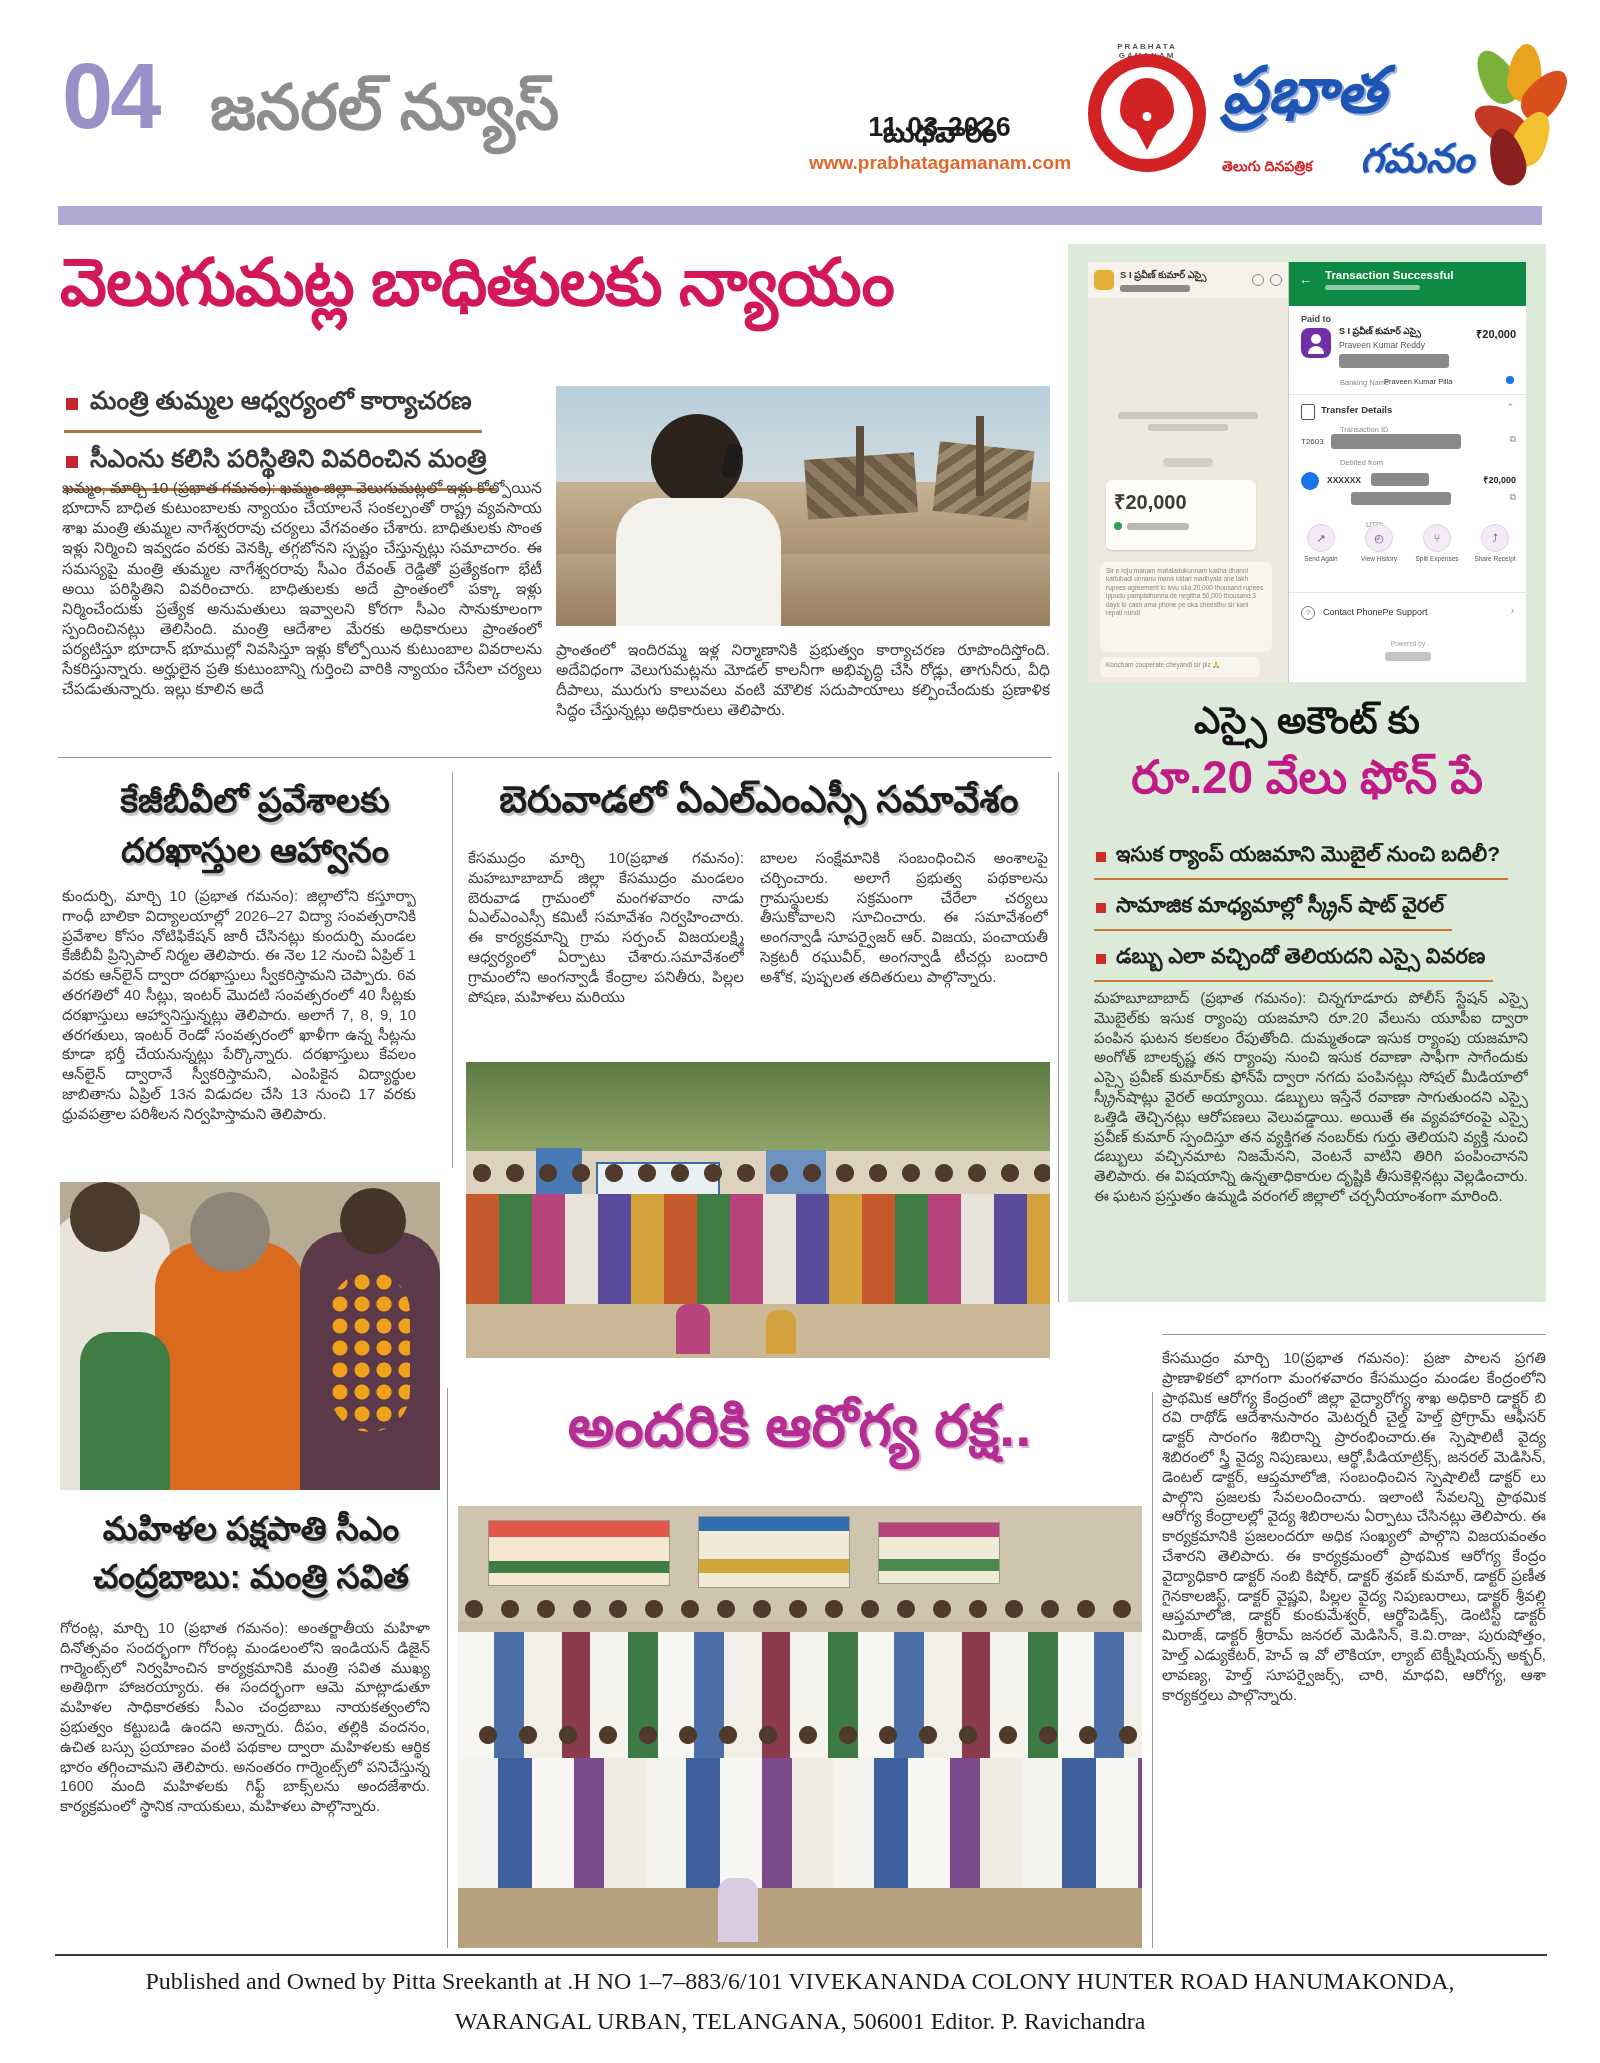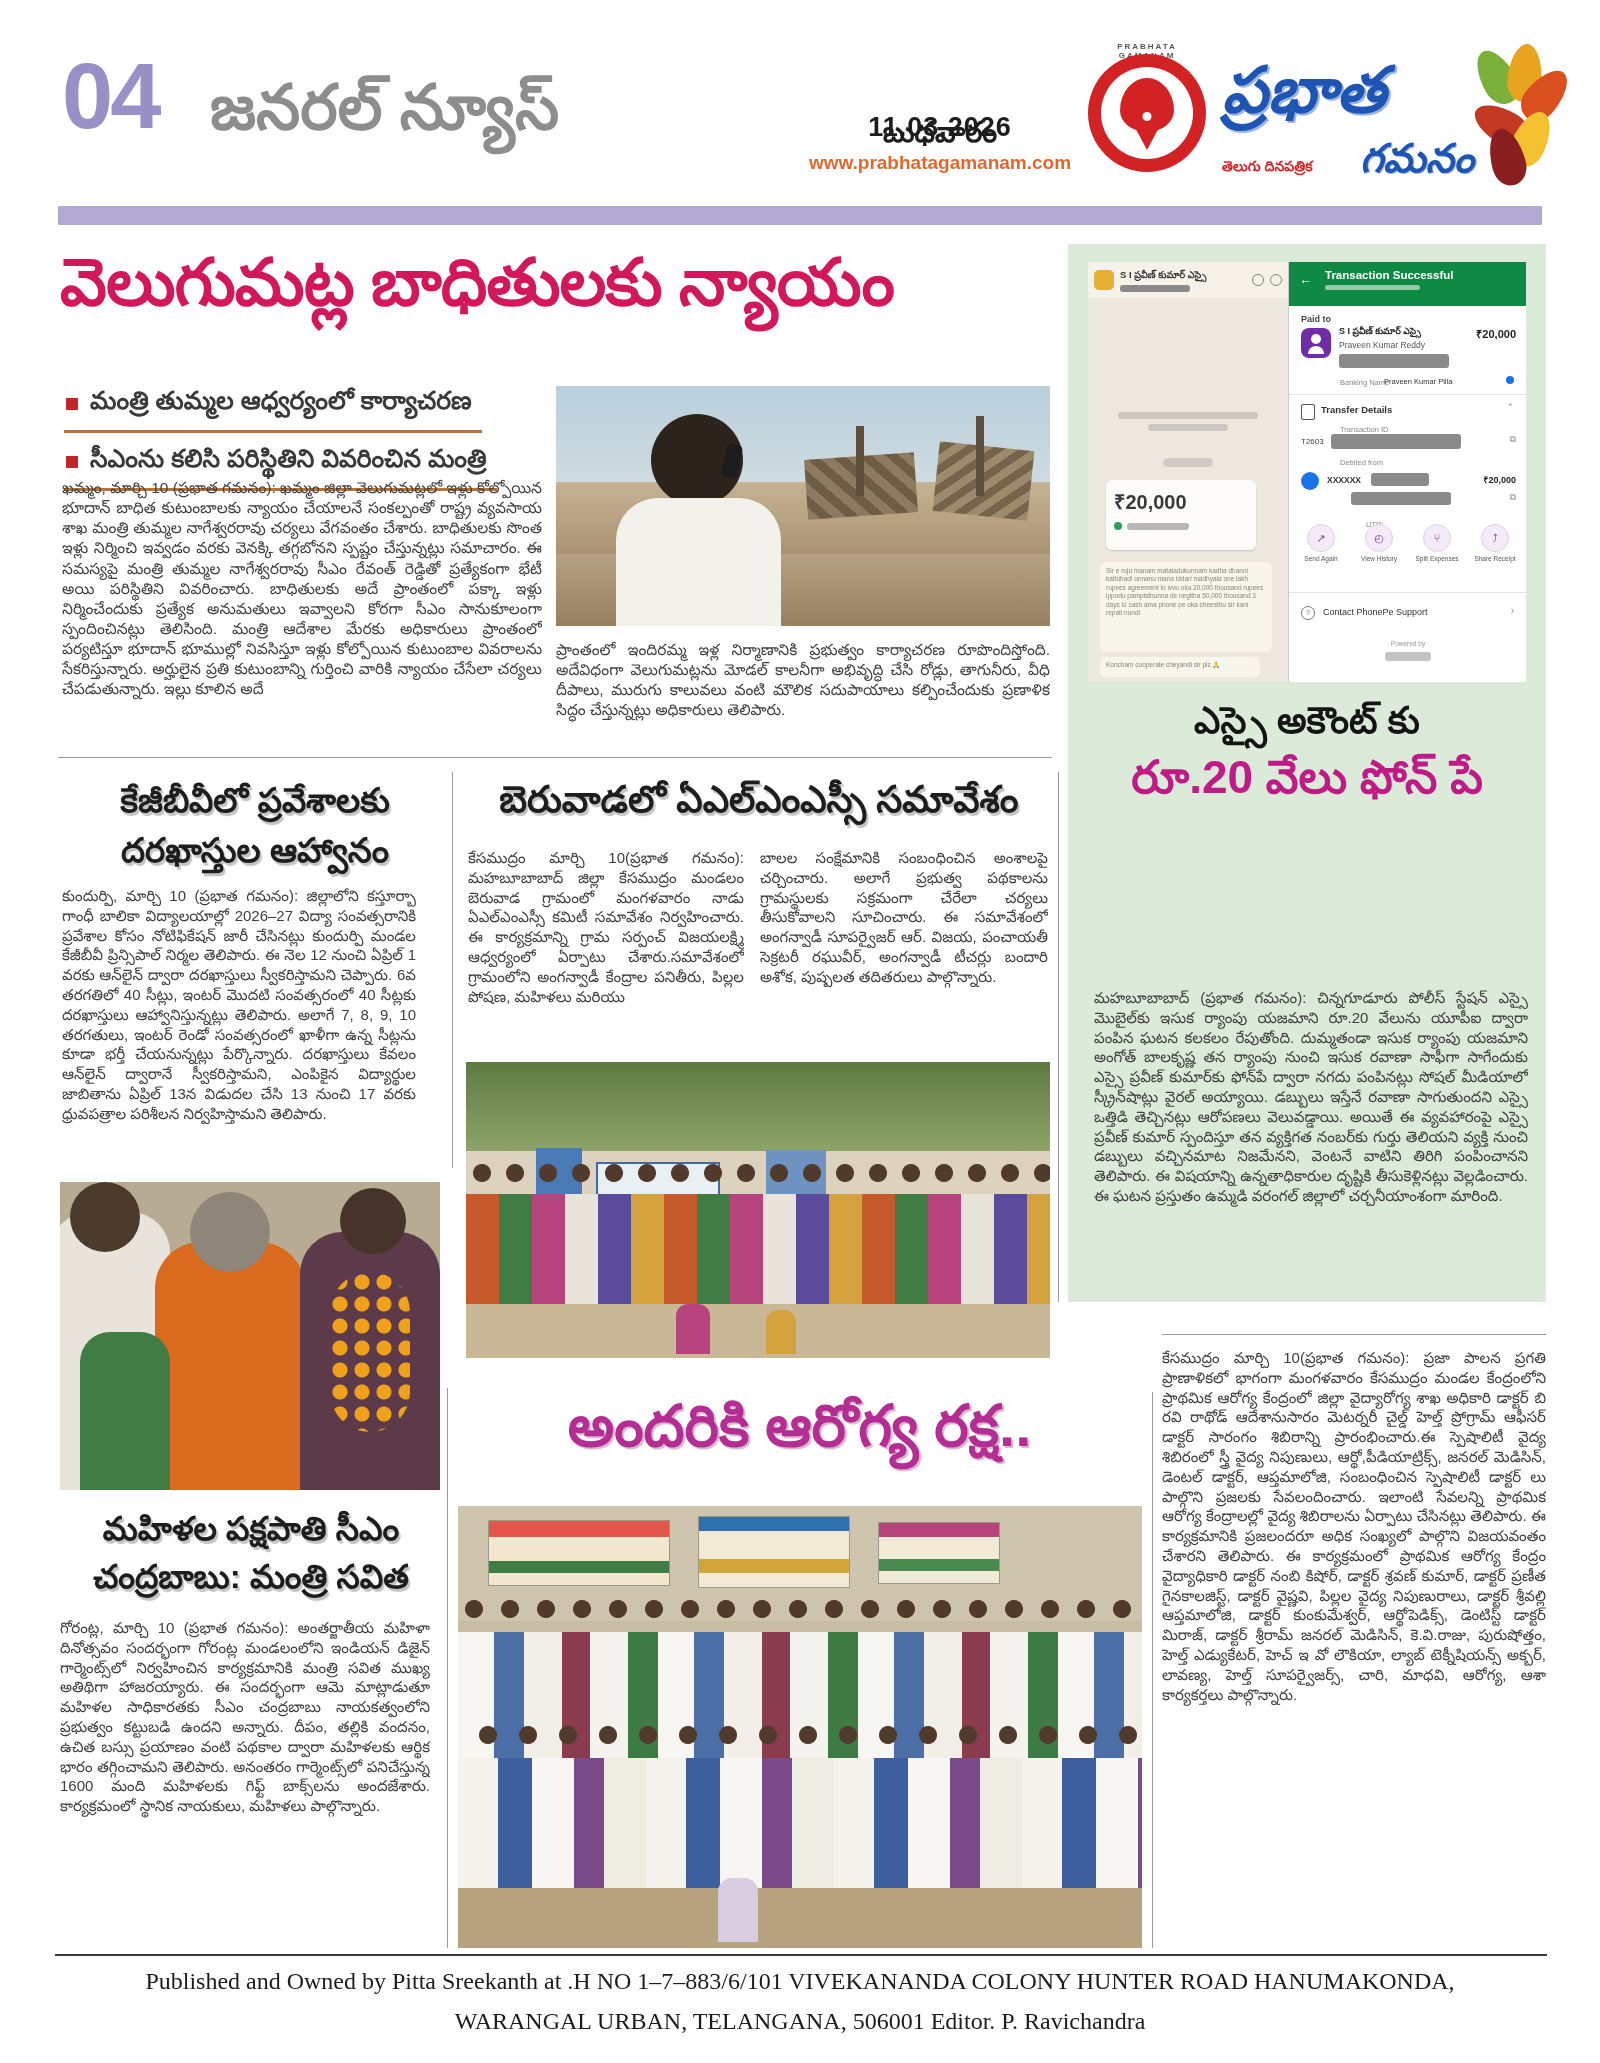--- a/index.html
+++ b/index.html
@@ -229,20 +229,34 @@
       <div class="abs" style="left:34px;top:345px;font-size:9px;color:#333;">Contact PhonePe Support</div>
       <div class="abs" style="right:12px;top:343px;font-size:10px;color:#888;">›</div>
       <div class="abs" style="left:0;top:378px;width:238px;text-align:center;font-size:6.5px;color:#999;">Powered by</div>
       <div class="bar abs" style="left:96px;top:390px;width:46px;height:9px;opacity:.5;"></div>
     </div>
   </div>
 
   <div class="abs kick" style="left:1068px;top:700px;width:478px;">ఎస్సై అకౌంట్ కు</div>
   <div class="abs sihl" style="left:1068px;top:750px;width:478px;">రూ.20 వేలు ఫోన్ పే</div>
 
+  <div class="abs" style="left:1094px;top:842px;">
+    <div class="gb">
+      <span class="sq"></span>
+      <span class="tx">ఇసుక ర్యాంప్ యజమాని మొబైల్ నుంచి బదిలీ?</span>
+    </div>
+    <div class="gb">
+      <span class="sq"></span>
+      <span class="tx">సామాజిక మాధ్యమాల్లో స్క్రీన్ షాట్ వైరల్</span>
+    </div>
+    <div class="gb">
+      <span class="sq"></span>
+      <span class="tx">డబ్బు ఎలా వచ్చిందో తెలియదని ఎస్సై వివరణ</span>
+    </div>
+  </div>
 
   <div class="abs body15 just ov" style="left:1094px;top:988px;width:434px;height:300px;">మహబూబాబాద్ (ప్రభాత గమనం): చిన్నగూడూరు పోలీస్ స్టేషన్ ఎస్సై మొబైల్‌కు ఇసుక ర్యాంపు యజమాని రూ.20 వేలును యూపీఐ ద్వారా పంపిన ఘటన కలకలం రేపుతోంది. దుమ్మతండా ఇసుక ర్యాంపు యజమాని అంగోత్ బాలకృష్ణ తన ర్యాంపు నుంచి ఇసుక రవాణా సాఫీగా సాగేందుకు ఎస్సై ప్రవీణ్ కుమార్‌కు ఫోన్‌పే ద్వారా నగదు పంపినట్లు సోషల్ మీడియాలో స్క్రీన్‌షాట్లు వైరల్ అయ్యాయి. డబ్బులు ఇస్తేనే రవాణా సాగుతుందని ఎస్సై ఒత్తిడి తెచ్చినట్లు ఆరోపణలు వెలువడ్డాయి. అయితే ఈ వ్యవహారంపై ఎస్సై ప్రవీణ్ కుమార్ స్పందిస్తూ తన వ్యక్తిగత నంబర్‌కు గుర్తు తెలియని వ్యక్తి నుంచి డబ్బులు వచ్చినమాట నిజమేనని, వెంటనే వాటిని తిరిగి పంపించానని తెలిపారు. ఈ విషయాన్ని ఉన్నతాధికారుల దృష్టికి తీసుకెళ్లినట్లు వెల్లడించారు. ఈ ఘటన ప్రస్తుతం ఉమ్మడి వరంగల్ జిల్లాలో చర్చనీయాంశంగా మారింది.</div>
 
   <div class="abs blkhl" style="left:66px;top:828px;width:378px;font-size:34px;">దరఖాస్తుల ఆహ్వానం</div>
   <div class="abs blkhl" style="left:66px;top:778px;width:378px;font-size:34px;">కేజీబీవీలో ప్రవేశాలకు</div>
   <div class="abs body15 just ov" style="left:62px;top:886px;width:354px;height:288px;">కుందుర్పి, మార్చి 10 (ప్రభాత గమనం): జిల్లాలోని కస్తూర్బా గాంధీ బాలికా విద్యాలయాల్లో 2026–27 విద్యా సంవత్సరానికి ప్రవేశాల కోసం నోటిఫికేషన్ జారీ చేసినట్లు కుందుర్పి మండల కేజీబీవీ ప్రిన్సిపాల్ నిర్మల తెలిపారు. ఈ నెల 12 నుంచి ఏప్రిల్ 1 వరకు ఆన్‌లైన్ ద్వారా దరఖాస్తులు స్వీకరిస్తామని చెప్పారు. 6వ తరగతిలో 40 సీట్లు, ఇంటర్ మొదటి సంవత్సరంలో 40 సీట్లకు దరఖాస్తులు ఆహ్వానిస్తున్నట్లు తెలిపారు. అలాగే 7, 8, 9, 10 తరగతులు, ఇంటర్ రెండో సంవత్సరంలో ఖాళీగా ఉన్న సీట్లను కూడా భర్తీ చేయనున్నట్లు పేర్కొన్నారు. దరఖాస్తులు కేవలం ఆన్‌లైన్ ద్వారానే స్వీకరిస్తామని, ఎంపికైన విద్యార్థుల జాబితాను ఏప్రిల్ 13న విడుదల చేసి 13 నుంచి 17 వరకు ధ్రువపత్రాల పరిశీలన నిర్వహిస్తామని తెలిపారు.</div>
 
   <div class="abs vline" style="left:452px;top:772px;height:396px;"></div>
   <div class="abs vline" style="left:1058px;top:772px;height:530px;"></div>
 

